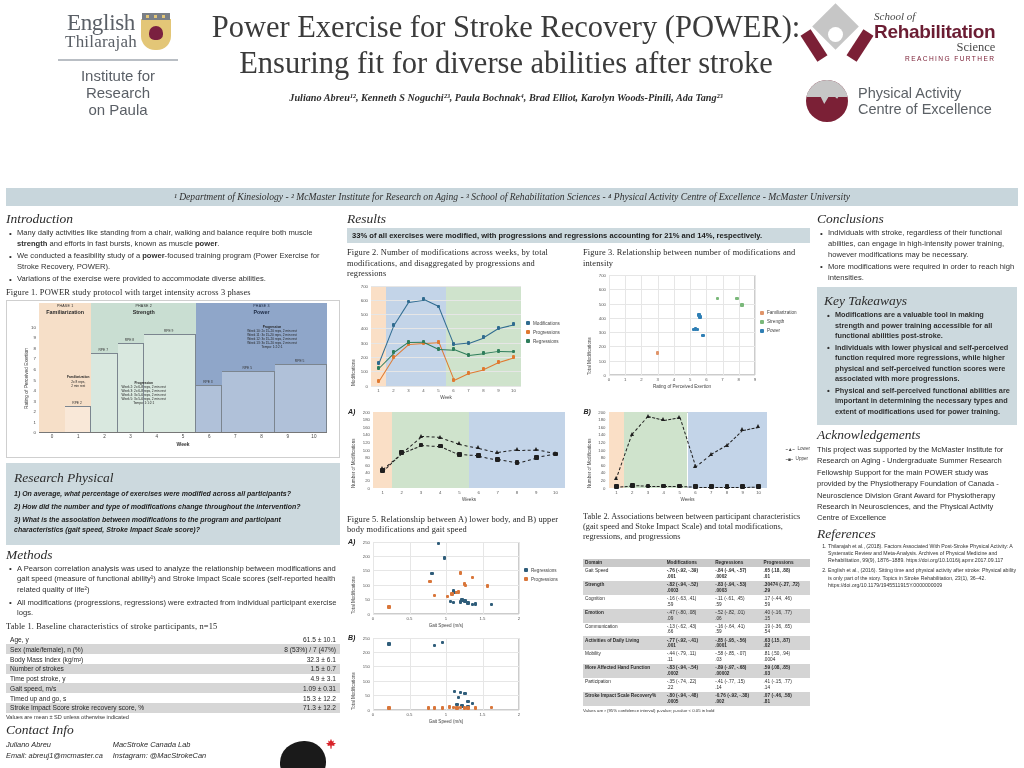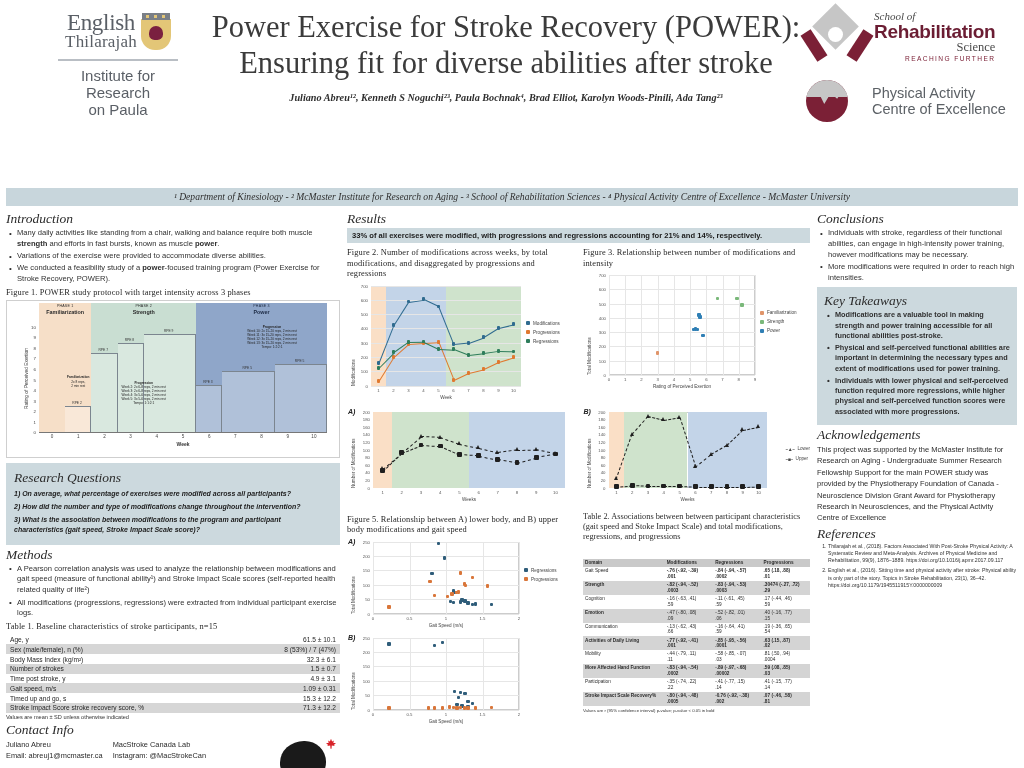--- a/index.html
+++ b/index.html
@@ -59,21 +59,21 @@
     position: absolute; width: 12px; height: 31px; background: #7b2036; top: 22px;
   }
   .rehab-arm.l { left: 2px; transform: rotate(-33deg); }
   .rehab-arm.r { right: 2px; transform: rotate(33deg); }
   .rehab-text { line-height: 1.0; }
   .rehab-text .r1 { font-size: 11px; color: #4a4a4a; font-family: "Liberation Serif", serif; }
   .rehab-text .r1 i { font-style: italic; }
   .rehab-text .r2 { font-size: 19px; font-weight: bold; color: #6b1d33; letter-spacing: -.3px; }
   .rehab-text .r3 { font-size: 12.5px; color: #4a4a4a; font-family: "Liberation Serif", serif; text-align: right; }
   .rehab-text .r4 { font-size: 6.6px; letter-spacing: 1.4px; color: #7b2036; text-align: right; margin-top: 2px; }
-  .logo-pace { display: flex; align-items: center; gap: 24px; margin-top: 14px; }
+  .logo-pace { display: flex; align-items: center; gap: 10px; margin-top: 14px; }
   .pace-mark { width: 42px; height: 42px; border-radius: 50%; background: #7b2036; position: relative; overflow: hidden; flex: none; }
   .pace-mark .top { position: absolute; left: 0; top: 0; width: 42px; height: 17px; background: #c6c6c6; }
   .pace-mark .wave {
     position: absolute; left: -2px; top: 11px; width: 46px; height: 13px; background: #c6c6c6;
     clip-path: polygon(0 0, 30% 0, 44% 100%, 58% 18%, 72% 60%, 84% 0, 100% 0, 100% 40%, 0 40%);
   }
   .pace-text { font-size: 14.5px; color: #5c6166; line-height: 1.12; }
 
   
   .affil-bar {
@@ -131,21 +131,21 @@
 
   
   table.t1 { width: 100%; border-collapse: collapse; font-size: 6.6px; }
   table.t1 td { padding: 1.4px 4px; color: #262626; }
   table.t1 tr.alt td { background: #d6d6d6; }
   table.t1 td.v { text-align: right; }
   .t1-note { font-size: 5.6px; color: #333; margin-top: 1px; }
 
   
   .contact-grid { display: flex; gap: 10px; align-items: flex-start; }
-  .contact-grid .cc { font-size: 7.4px; line-height: 1.5; color: #2a2a2a; }
+  .contact-grid .cc { font-size: 7.4px; line-height: 1.5; color: #2a2a2a; font-style: italic; }
   .brain-logo { margin-left: auto; width: 62px; height: 54px; position: relative; }
   .brain-shape {
     position: absolute; left: 2px; top: 2px; width: 46px; height: 40px; background: #1a1a1a;
     border-radius: 52% 46% 40% 54% / 54% 52% 46% 42%;
   }
   .maple { position: absolute; right: 4px; top: 0px; width: 10px; height: 10px; background: #d8232a;
     clip-path: polygon(50% 0%,61% 26%,80% 18%,72% 40%,100% 44%,80% 60%,86% 72%,58% 68%,55% 100%,45% 100%,42% 68%,14% 72%,20% 60%,0 44%,28% 40%,20% 18%,39% 26%); }
 
   
   .result-banner {
@@ -251,22 +251,22 @@
 
   <div class="affil-bar">¹ Department of Kinesiology - ² McMaster Institute for Research on Aging - ³ School of Rehabilitation Sciences - ⁴ Physical Activity Centre of Excellence - McMaster University</div>
 
   <div class="columns">
 
     <div class="col-left">
 
       <h2 class="sec">Introduction</h2>
       <ul class="b" id="intro-list">
           <li>Many daily activities like standing from a chair, walking and balance require both muscle <b>strength</b> and efforts in fast bursts, known as muscle <b>power</b>.</li>
+          <li>We conducted a feasibility study of a <b>power</b>-focused training program (Power Exercise for Stroke Recovery, POWER).</li>
           <li>Variations of the exercise were provided to accommodate diverse abilities.</li>
-          <li>We conducted a feasibility study of a <b>power</b>-focused training program (Power Exercise for Stroke Recovery, POWER).</li>
         </ul>
 
       <div class="figcap">Figure 1. POWER study protocol with target intensity across 3 phases</div>
       <div class="fig1-wrap">
         <div class="fig1" id="fig1">
             <div style="position: absolute; left: 30px; top: 17px; width: 52.3636px; height: 112px; background: rgb(246, 223, 200);"></div>
             <div class="f1-phase" style="position: absolute; left: 30px; top: 0px; width: 52.3636px; height: 17px; background: rgb(246, 223, 200);">
               <div class="p-small">PHASE 1</div>
               <div class="p-big">Familiarization</div>
             </div>
@@ -319,21 +319,21 @@
             <div class="f1-rpe" style="left: 233.455px; top: 62.717px;">RPE 5</div>
             <div class="f1-step" style="left: 265.636px; top: 60.3208px; width: 52.3636px; height: 68.6792px;"></div>
             <div class="f1-rpe" style="left: 285.818px; top: 55.3208px;">RPE 5</div>
             <div class="f1-note" style="left: 9.27273px; top: 71.9434px;"><b>Familiarization</b><br>2x 8 reps,<br>2 min rest</div>
             <div class="f1-note" style="left: 74.7273px; top: 77.2264px;"><b>Progression</b><br>Week 2: 2x 6-8 reps, 2 min rest<br>Week 3: 2x 6-8 reps, 2 min rest<br>Week 4: 3x 5-6 reps, 2 min rest<br>Week 5: 3x 5-6 reps, 2 min rest<br>Tempo: 1:1:2:1</div>
             <div class="f1-note" style="left: 203.018px; top: 21.2264px;"><b>Progression</b><br>Week 10: 2x 15-20 reps, 2 min rest<br>Week 11: 3x 15-20 reps, 2 min rest<br>Week 12: 3x 15-20 reps, 2 min rest<br>Week 13: 3x 15-20 reps, 2 min rest<br>Tempo: 1:2:2:1</div>
           </div>
       </div>
 
       <div class="box-rq">
-        <h2 class="sec">Research Questions</h2>
+        <h2 class="sec">Research Physical</h2>
         <div id="rq-list">
             <p>1) On average, what percentage of exercises were modified across all participants?</p>
             <p>2) How did the number and type of modifications change throughout the intervention?</p>
             <p>3) What is the association between modifications to the program and participant characteristics (gait speed, Stroke Impact Scale score)?</p>
           </div>
       </div>
 
       <h2 class="sec">Methods</h2>
       <ul class="b" id="methods-list">
           <li>A Pearson correlation analysis was used to analyze the relationship between modifications and gait speed (measure of functional ability¹) and Stroke Impact Scale scores (self-reported health related quality of life²)</li>
@@ -934,22 +934,22 @@
       <h2 class="sec">Conclusions</h2>
       <ul class="b" id="concl-list">
           <li>Individuals with stroke, regardless of their functional abilities, can engage in high-intensity power training, however modifications may be necessary.</li>
           <li>More modifications were required in order to reach high intensities.</li>
         </ul>
 
       <div class="box-key">
         <h2 class="sec">Key Takeaways</h2>
         <ul class="b" id="key-list">
             <li>Modifications are a valuable tool in making strength and power training accessible for all functional abilities post-stroke.</li>
+            <li>Individuals with lower physical and self-perceived function required more regressions, while higher physical and self-perceived function scores were associated with more progressions.</li>
             <li>Physical and self-perceived functional abilities are important in determining the necessary types and extent of modifications used for power training.</li>
-            <li>Individuals with lower physical and self-perceived function required more regressions, while higher physical and self-perceived function scores were associated with more progressions.</li>
           </ul>
       </div>
 
       <div class="ack">
         <h2 class="sec">Acknowledgements</h2>
         <p>This project was supported by the McMaster Institute for Research on Aging - Undergraduate Summer Research Fellowship Support for the main POWER study was provided by the Physiotherapy Foundation of Canada - Neuroscience Division Grant Award for Physiotherapy Research in Neurosciences, and the Physical Activity Centre of Excellence</p>
       </div>
 
       <div class="refs">
         <h2 class="sec">References</h2>

